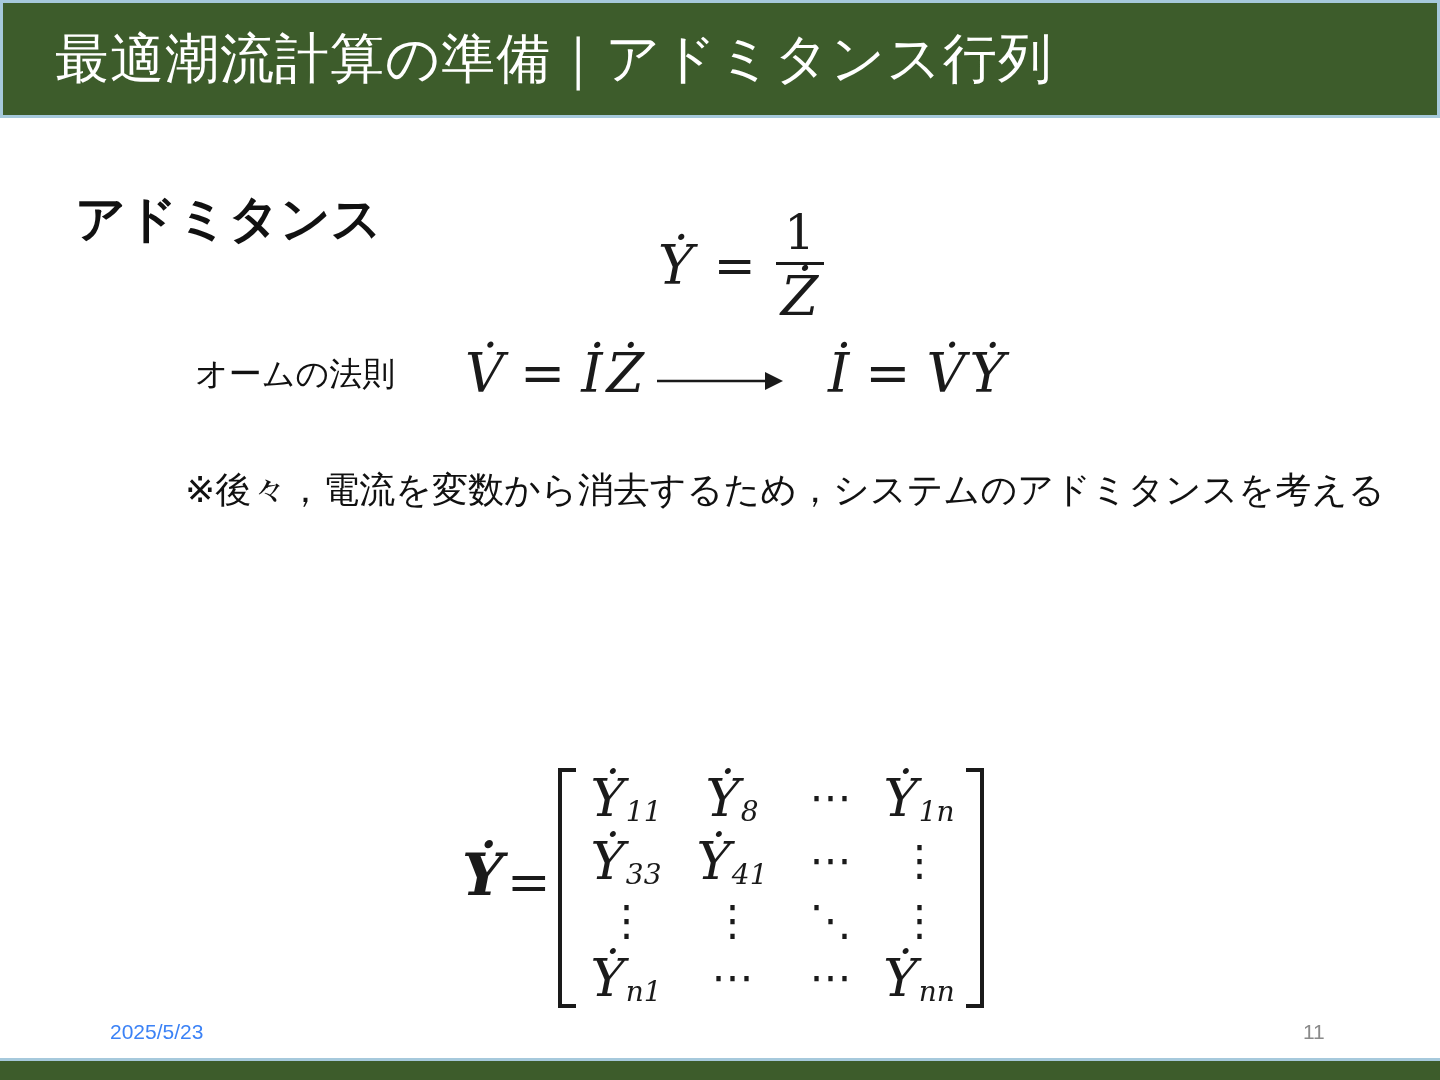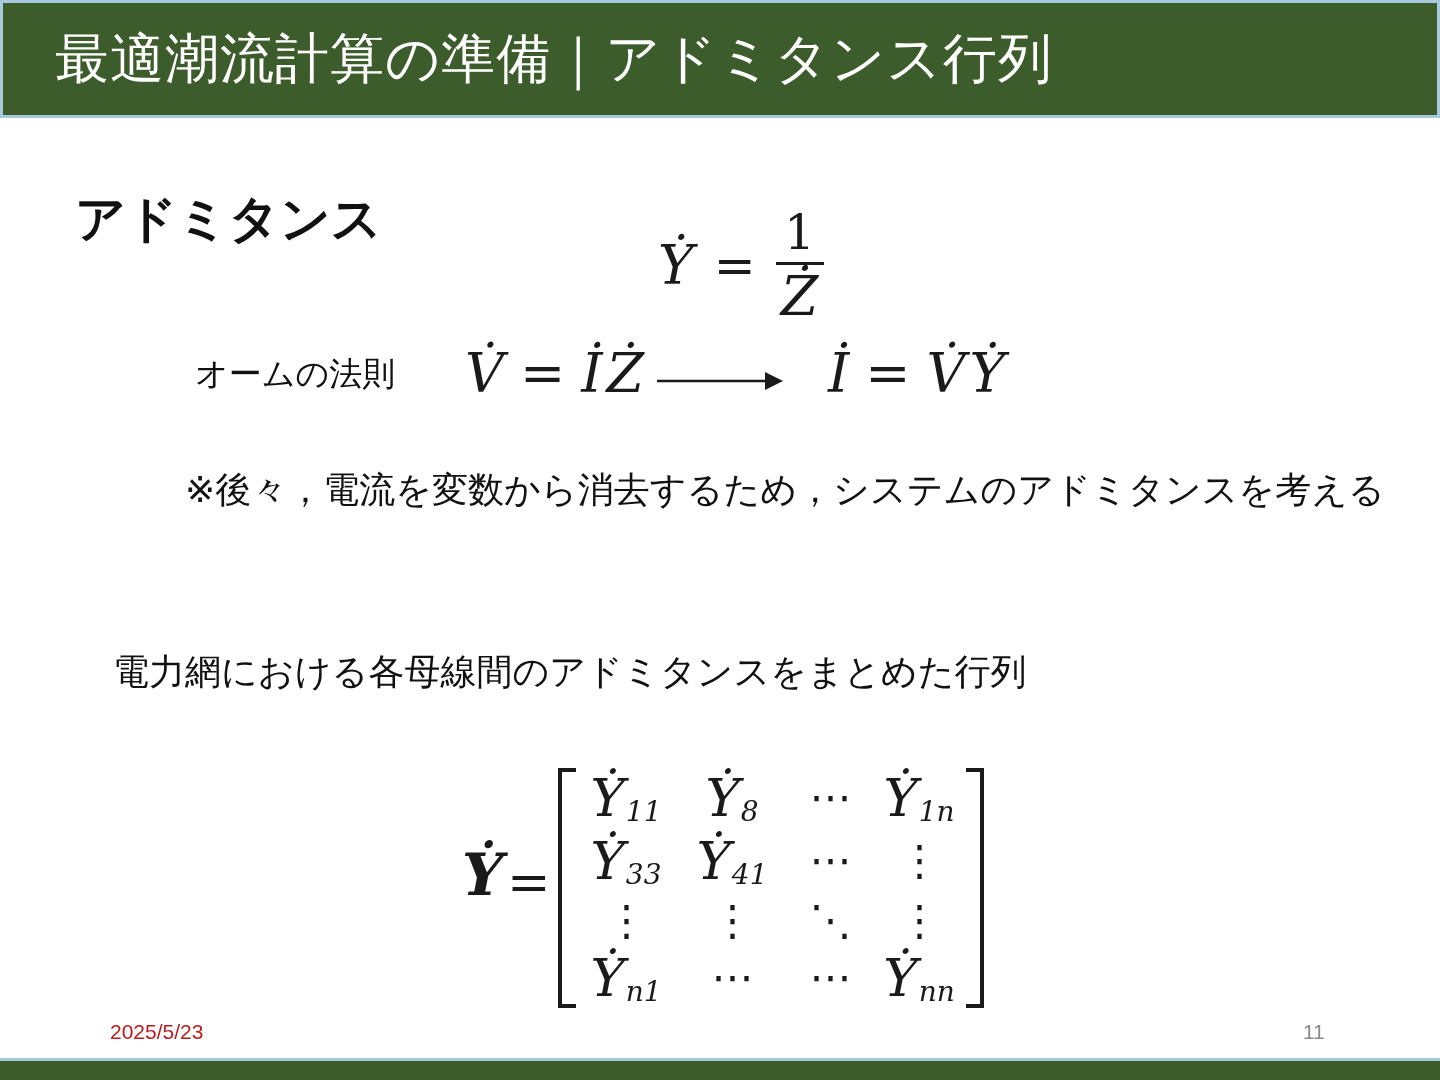--- a/index.html
+++ b/index.html
@@ -43,21 +43,21 @@
   .bracket.right{left:966px;border-right:4px solid #1a1a1a;border-top:4px solid #1a1a1a;border-bottom:4px solid #1a1a1a;}
   .matrix-grid{position:absolute;left:576px;top:768px;width:390px;height:240px;display:grid;
                grid-template-columns:100px 112px 84px 94px;grid-template-rows:60px 66px 54px 60px;}
   .mcell{display:flex;align-items:center;justify-content:center;
          font-family:"DejaVu Serif","Liberation Serif","DejaVu Sans",serif;font-style:italic;}
   .mbase{font-size:52px;line-height:1;}
   .msub{font-size:28px;line-height:1;position:relative;top:14px;margin-left:1px;}
   .msym{font-size:42px;line-height:1;font-style:normal;font-family:"DejaVu Sans","DejaVu Serif",sans-serif;}
 
   
-  .footer-date{position:absolute;left:110px;top:1020px;font-size:21px;color:#b91c1c;}
+  .footer-date{position:absolute;left:110px;top:1020px;font-size:21px;color:#3b82f6;}
   .footer-page{position:absolute;left:1303px;top:1020px;font-size:21px;color:#8A8A8A;}
   .footer-bar{position:absolute;left:0;top:1058px;width:1440px;height:22px;box-sizing:border-box;
               background:#3D5C2B;border-top:3px solid #A6C9DC;}
 </style>
 </head>
 <body>
 
 <div class="slide">
 
   <div class="header">
@@ -100,21 +100,20 @@
     <span class="tok eq">=</span>
     <span class="pair">
       <span class="tok">V̇</span>
       <span class="tok">Ẏ</span>
     </span>
   </div>
 
   <div class="note">※後々，電流を変数から消去するため，システムのアドミタンスを考える</div>
 
 
-  <div class="description">電力網における各母線間のアドミタンスをまとめた行列</div>
 
   <div class="math matrix-lhs">Ẏ</div>
   <div class="math matrix-eq">=</div>
   <div class="bracket left"></div>
   <div class="bracket right"></div>
 
   <div class="matrix-grid">
     <div class="mcell">
         <span class="mbase">Ẏ</span>
         <span class="msub">11</span>

